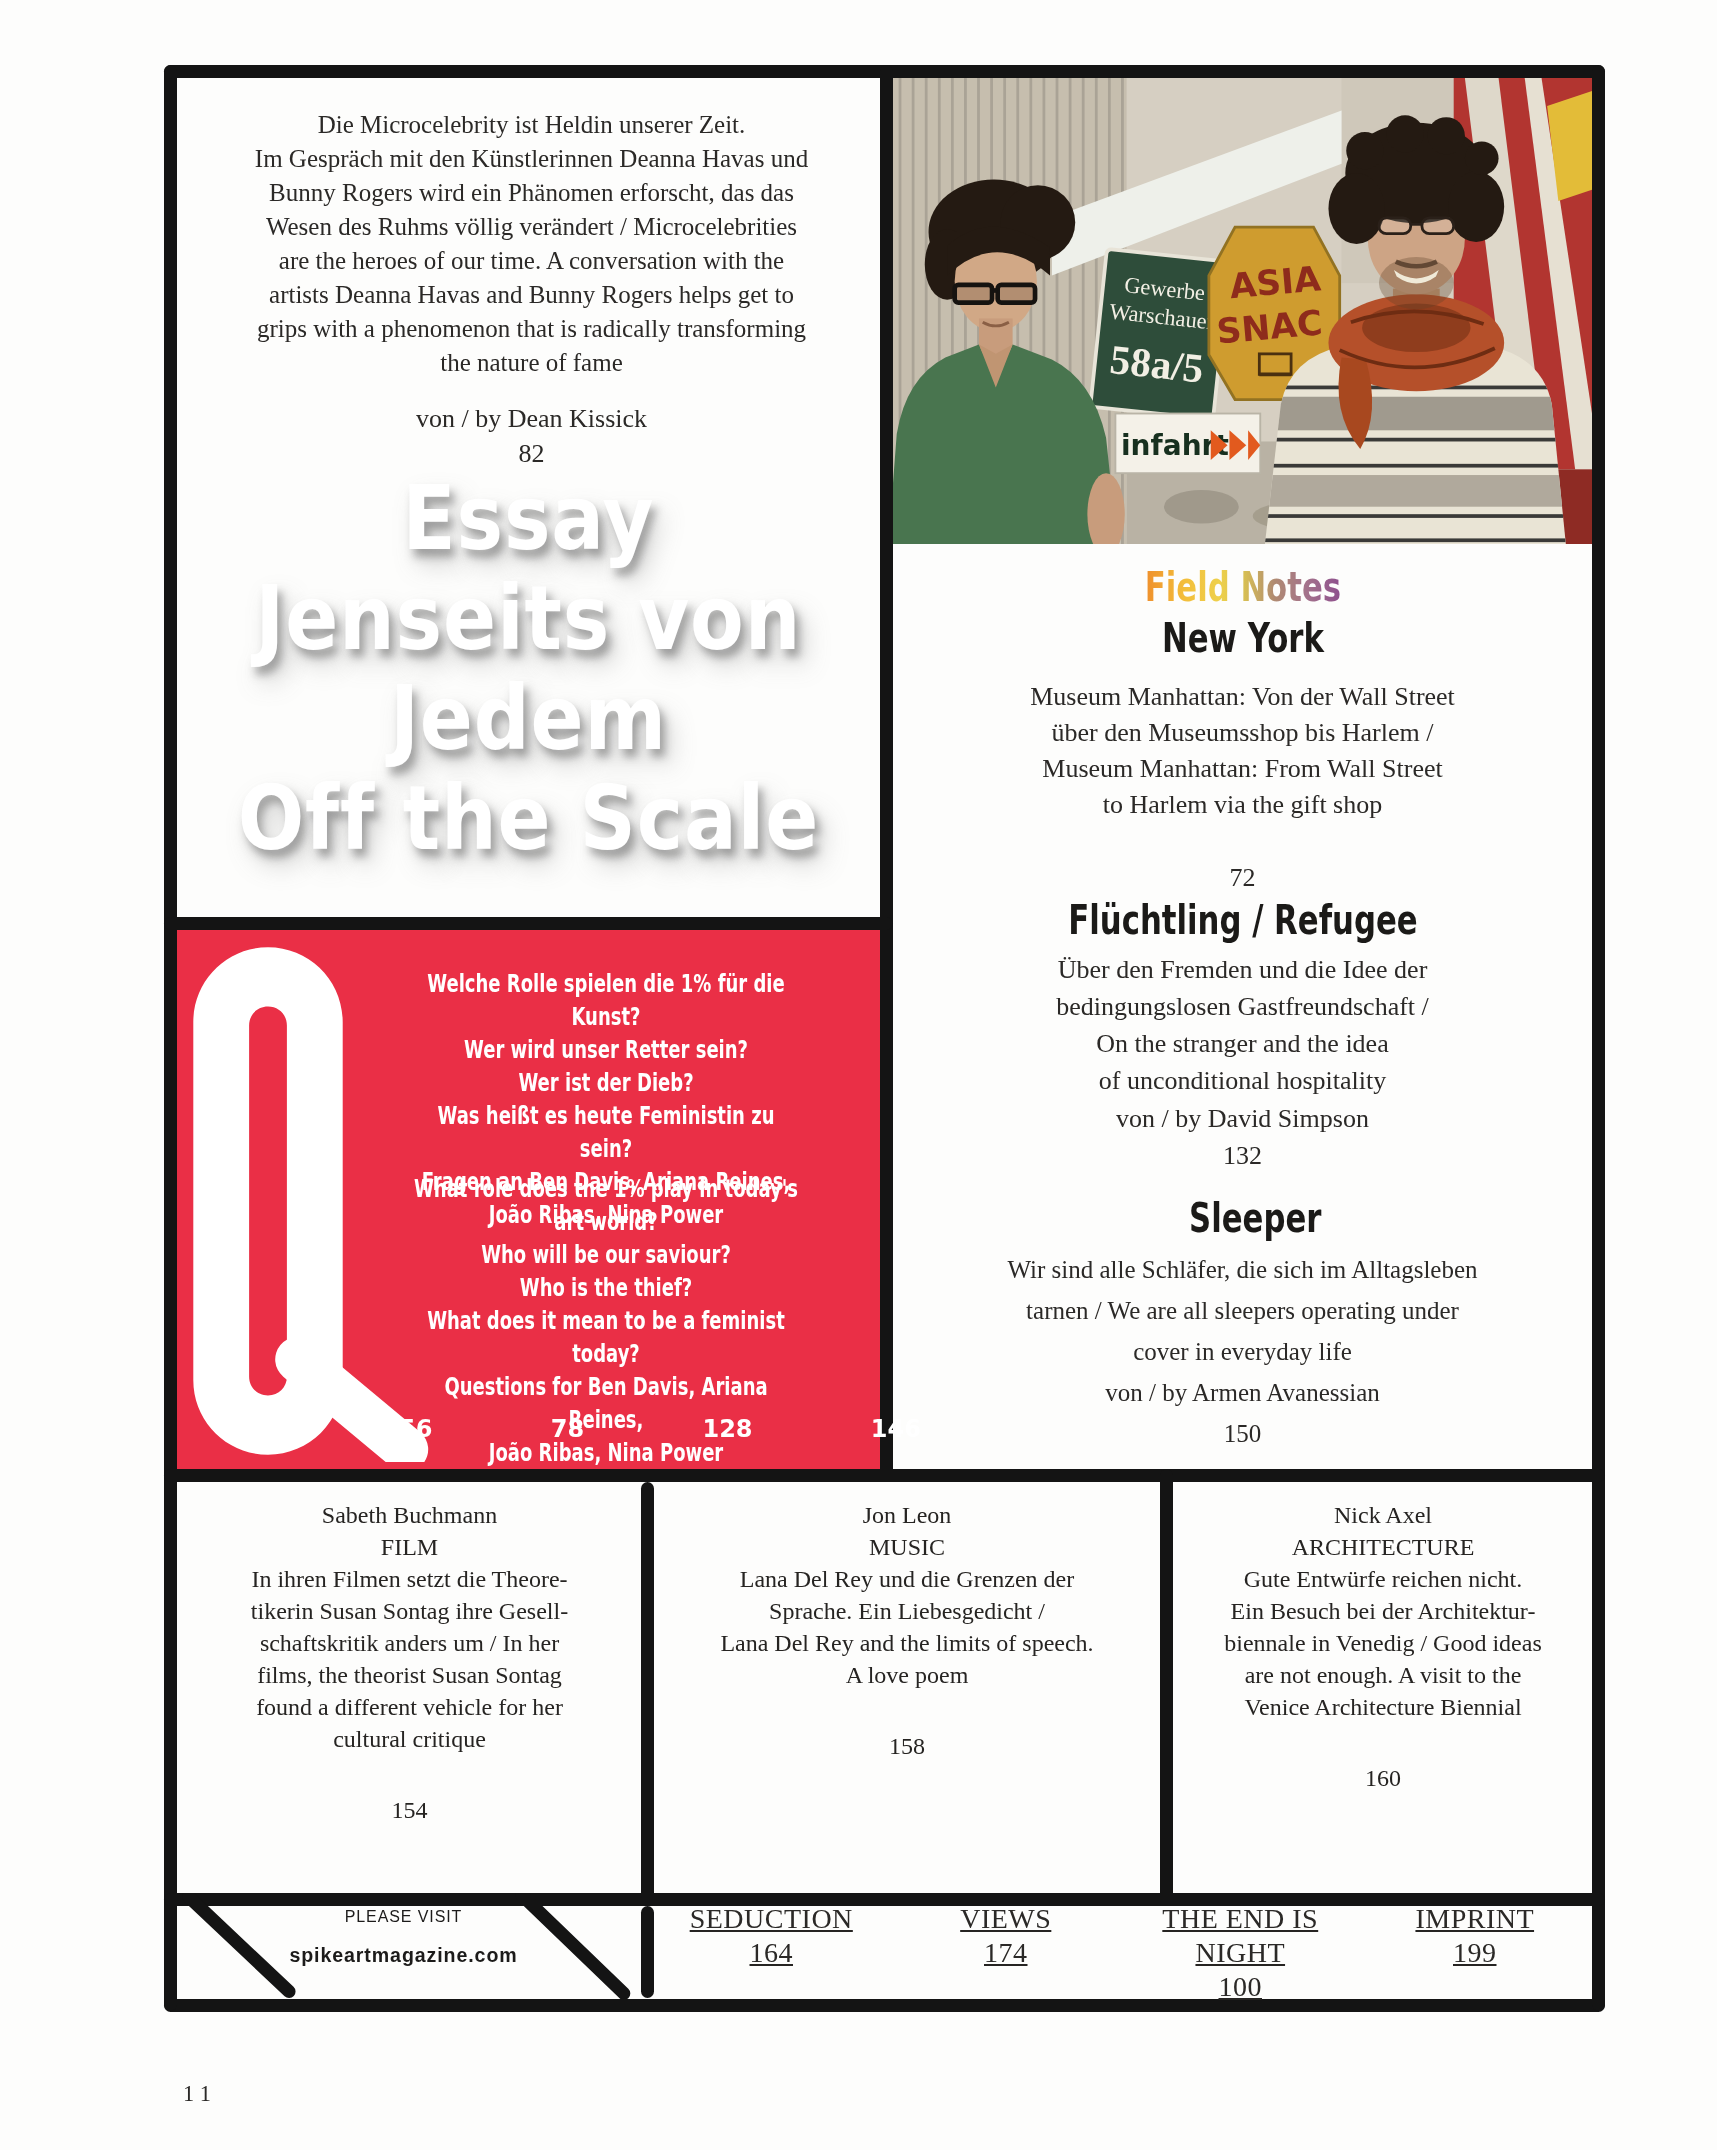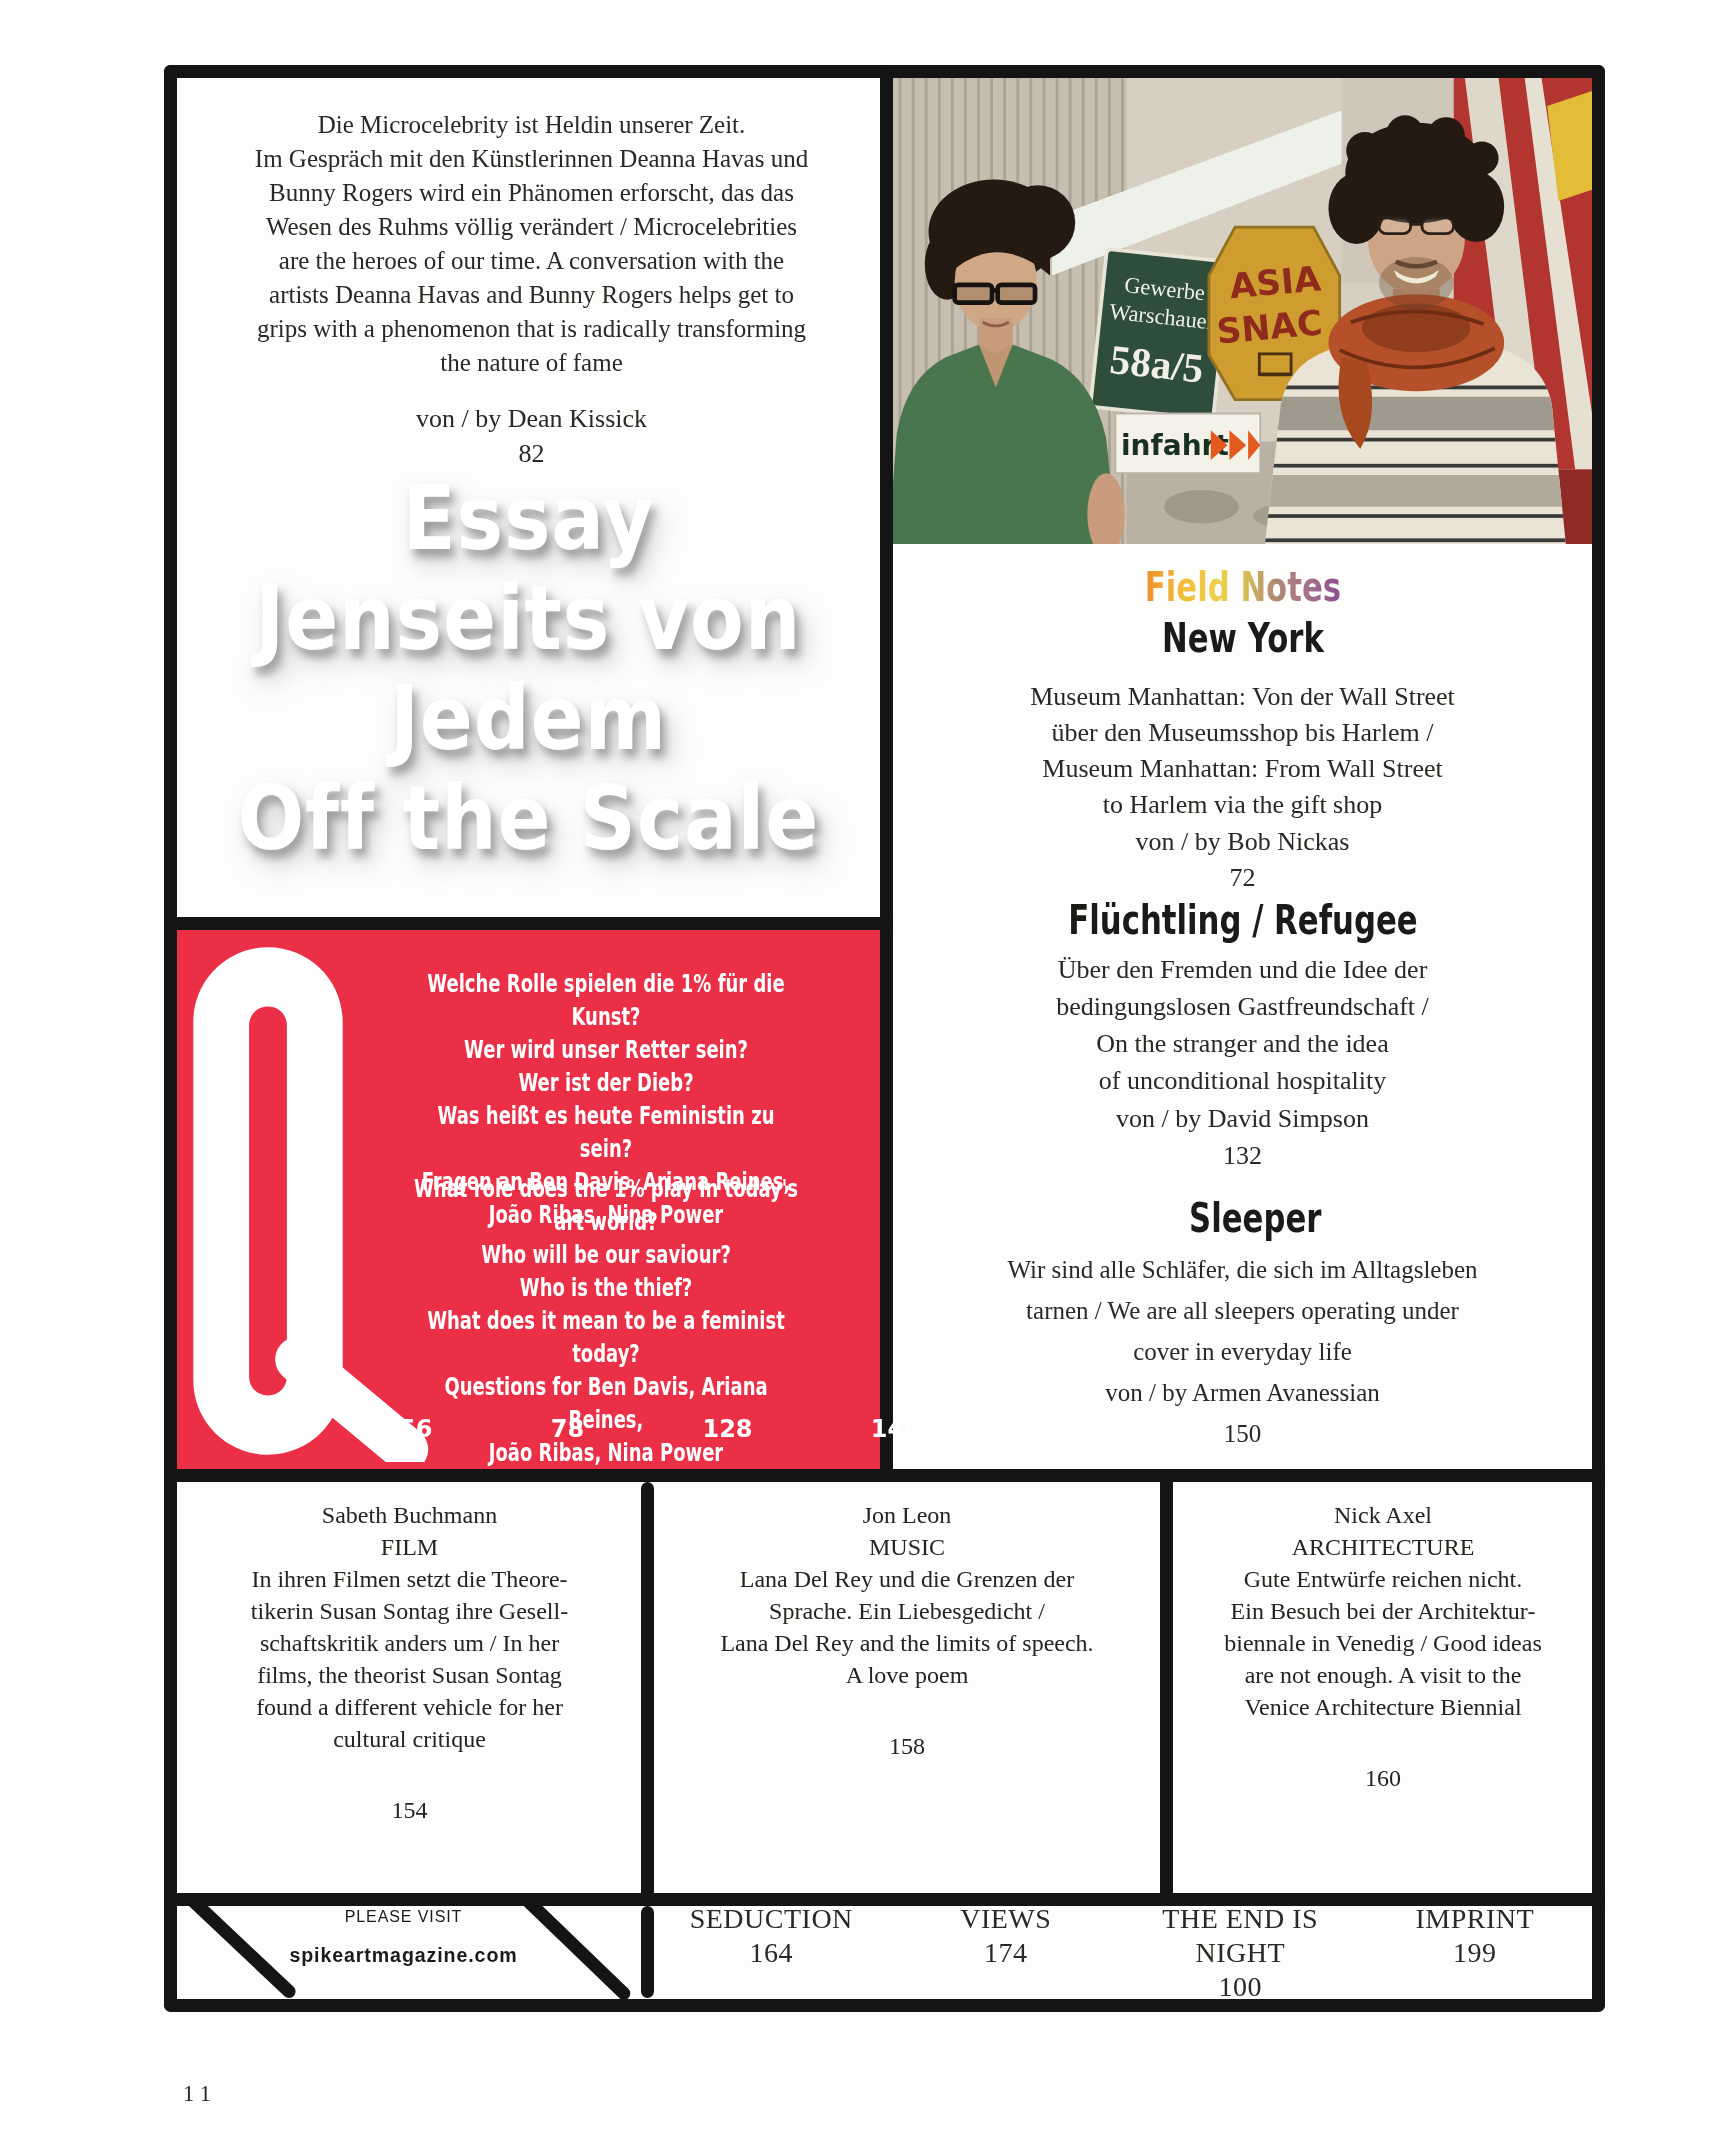--- a/index.html
+++ b/index.html
@@ -206,21 +206,20 @@
     <span class="fieldnotes squeeze">Field Notes</span>
   </div>
 
   <div class="abs section-title" style="left:893px;top:615px;width:699px;">
     <span class="squeeze">New York</span>
   </div>
   <div class="abs serif rc-body ml" style="left:893px;top:679px;width:699px;">Museum Manhattan: Von der Wall Street
 über den Museumsshop bis Harlem /
 Museum Manhattan: From Wall Street
 to Harlem via the gift shop</div>
-  <div class="abs serif rc-body" style="left:893px;top:824px;width:699px;">von / by Bob Nickas</div>
   <div class="abs serif rc-body" style="left:893px;top:860px;width:699px;">72</div>
 
   <div class="abs section-title" style="left:893px;top:897px;width:699px;">
     <span class="squeeze">Flüchtling / Refugee</span>
   </div>
   <div class="abs serif rc-body ml" style="left:893px;top:951px;width:699px;line-height:37px;">Über den Fremden und die Idee der
 bedingungslosen Gastfreundschaft /
 On the stranger and the idea
 of unconditional hospitality</div>
   <div class="abs serif rc-body" style="left:893px;top:1100px;width:699px;line-height:37px;">von / by David Simpson</div>
@@ -268,21 +267,21 @@
     <div style="margin-top:39px;">160</div>
   </div>
 
   <svg class="abs" style="left:164px;top:1893px;" width="477" height="106" viewBox="0 0 512 114">
     <line x1="26" y1="4" x2="134" y2="106" stroke="#141414" stroke-width="14" stroke-linecap="round"></line>
     <line x1="384" y1="2" x2="494" y2="108" stroke="#141414" stroke-width="14" stroke-linecap="round"></line>
   </svg>
   <div class="abs visit" style="left:280px;top:1908px;width:247px;font-size:16px;letter-spacing:0.9px;">PLEASE VISIT</div>
   <div class="abs visit" style="left:280px;top:1944px;width:247px;font-size:19.6px;font-weight:700;letter-spacing:0.9px;">spikeartmagazine.com</div>
 
-  <div class="abs" style="left:654px;top:1902px;width:938px;display:flex;">
+  <div class="abs" style="left:654px;top:1902px;width:938px;display:flex;text-decoration:underline;">
     <div class="footer-serif serif" style="width:25%;">
       <div class="ml">SEDUCTION</div>
       <div>164</div>
     </div>
     <div class="footer-serif serif" style="width:25%;">
       <div class="ml">VIEWS</div>
       <div>174</div>
     </div>
     <div class="footer-serif serif" style="width:25%;">
       <div class="ml">THE END IS

